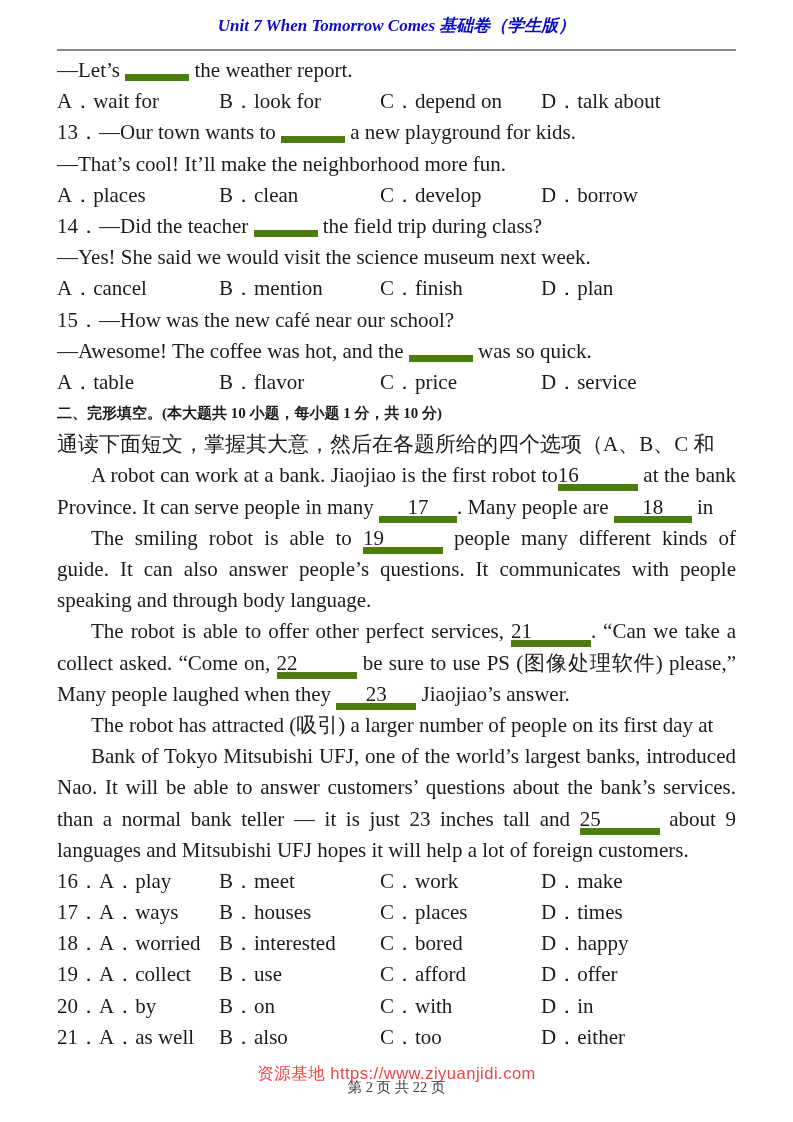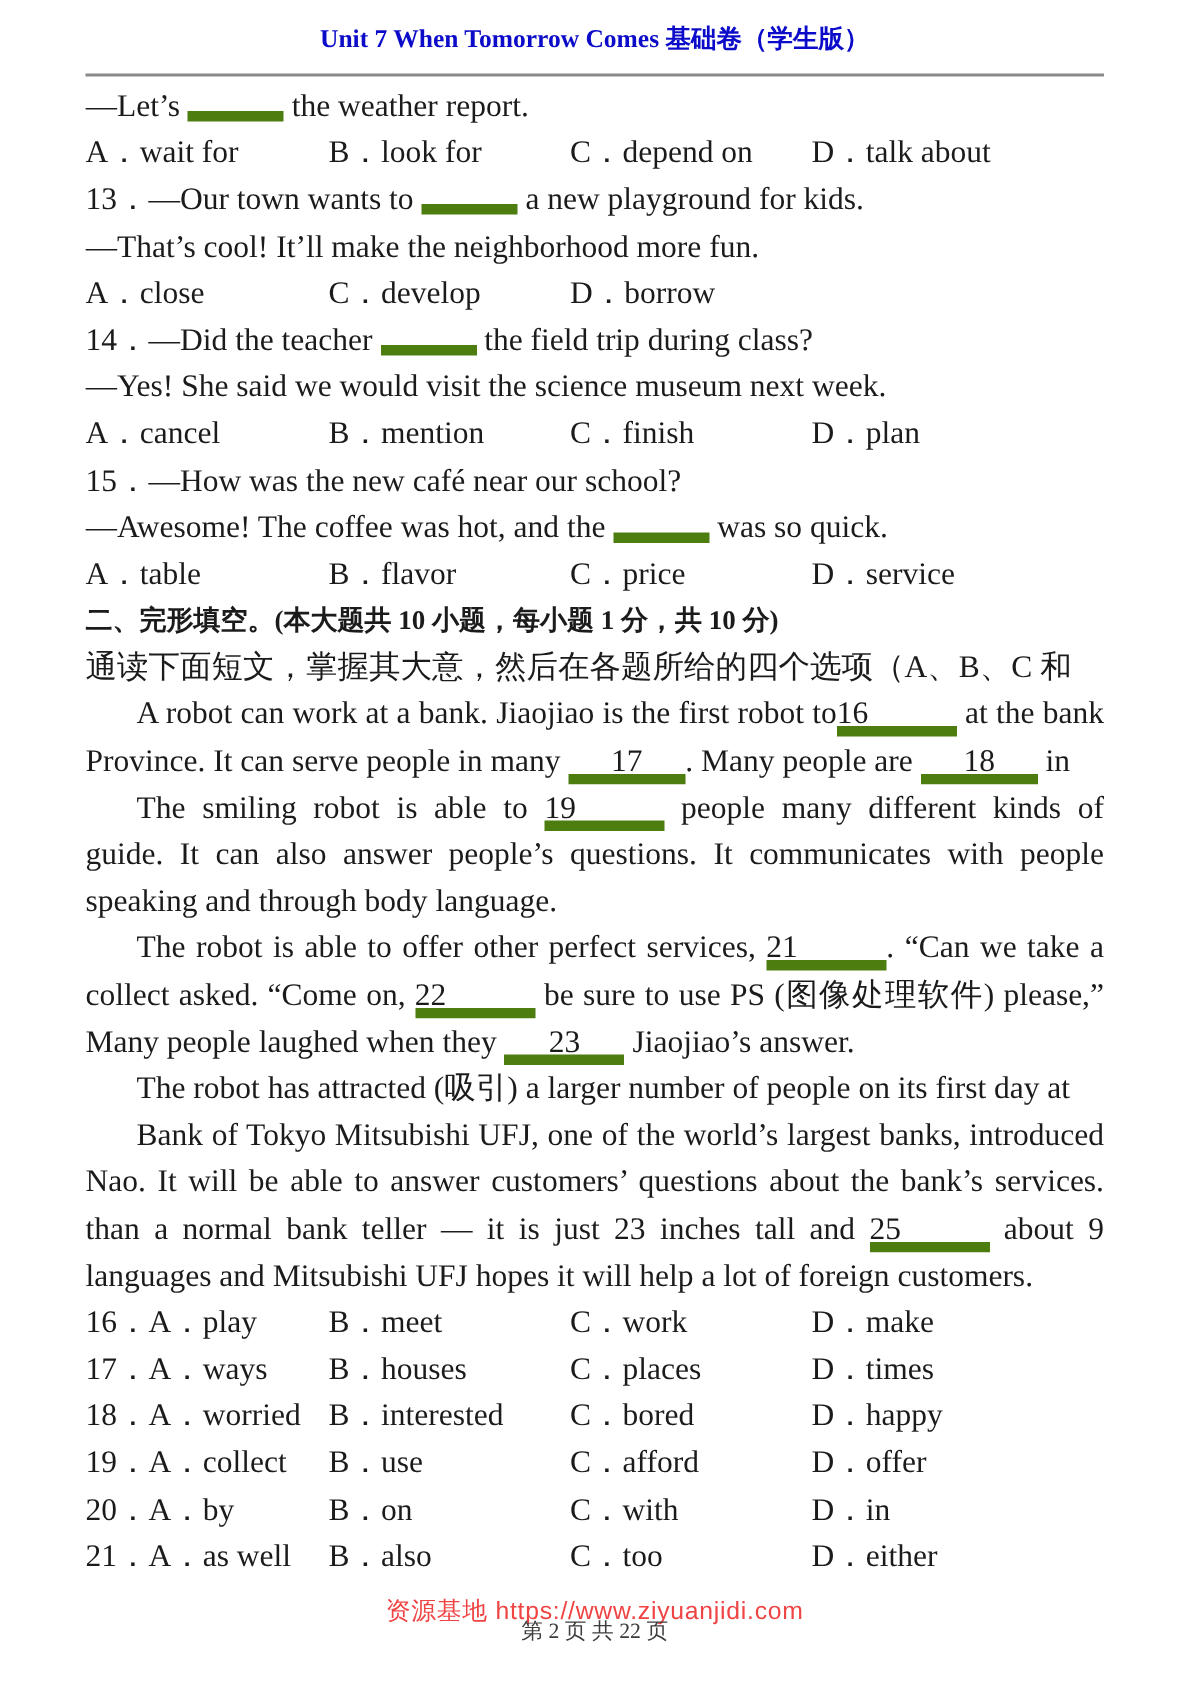--- a/index.html
+++ b/index.html
@@ -2,28 +2,28 @@
 <html><head>
 <meta charset="utf-8">
 <style>
   html,body{margin:0;padding:0;background:#ffffff;}
   .page{
     position:relative;width:793px;height:1122px;background:#ffffff;overflow:hidden;
     font-family:"Liberation Serif","DejaVu Serif",serif;color:#1b1b1b;
   }
   .title{
     text-align:center;font-weight:bold;font-size:17px;line-height:26px;
-    padding-top:13px;color:#0b0bc9;
+    padding-top:13px;color:#0b0bc9;font-style:italic;
   }
   .rule{height:2px;background:#8a8a8a;margin:10px 57px 0 57px;}
   .body{margin:4px 57px 0 57px;width:679px;}
   .ln{font-size:21px;line-height:31.2px;height:31.2px;overflow:hidden;}
   .just{text-align:justify;text-align-last:justify;}
   .ind{padding-left:34px;}
-  .bold{font-weight:bold;font-size:18px;}
+  .bold{font-weight:bold;font-size:15px;}
   .blank{
     display:inline-block;border-bottom:7px solid #4d7c0f;
     text-align:center;line-height:17px;height:17px;
   }
   .opts{display:grid;grid-template-columns:162px 161px 161px auto;}
   .cell{overflow:hidden;white-space:nowrap;}
   .footer{position:absolute;left:0;right:0;top:1063px;height:32px;}
   .watermark{
     position:absolute;left:0;right:0;top:0;text-align:center;
     font-family:"Liberation Sans","DejaVu Sans",sans-serif;
@@ -48,21 +48,22 @@
     <div class="ln opts">
       <span class="cell">A．wait for</span>
       <span class="cell">B．look for</span>
       <span class="cell">C．depend on</span>
       <span class="cell">D．talk about</span>
     </div>
 
     <div class="ln"><span>13．—Our town wants to </span><span class="blank" style="width: 64px; vertical-align: -4px;"></span><span> a new playground for kids.</span></div>
     <div class="ln">—That’s cool! It’ll make the neighborhood more fun.</div>
     <div class="ln opts">
-      <span class="cell">A．close</span>
+      <span class="cell">A．places</span>
+      <span class="cell">B．clean</span>
       <span class="cell">C．develop</span>
       <span class="cell">D．borrow</span>
     </div>
 
     <div class="ln"><span>14．—Did the teacher </span><span class="blank" style="width: 64px; vertical-align: -4px;"></span><span> the field trip during class?</span></div>
     <div class="ln">—Yes! She said we would visit the science museum next week.</div>
     <div class="ln opts">
       <span class="cell">A．cancel</span>
       <span class="cell">B．mention</span>
       <span class="cell">C．finish</span>

